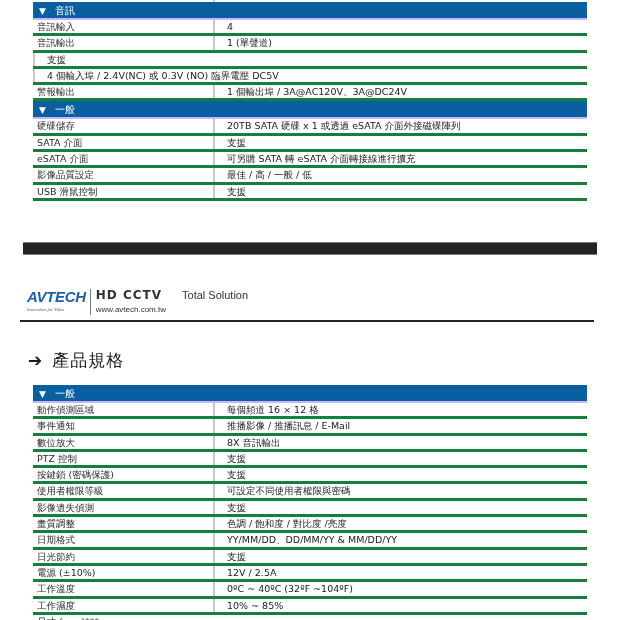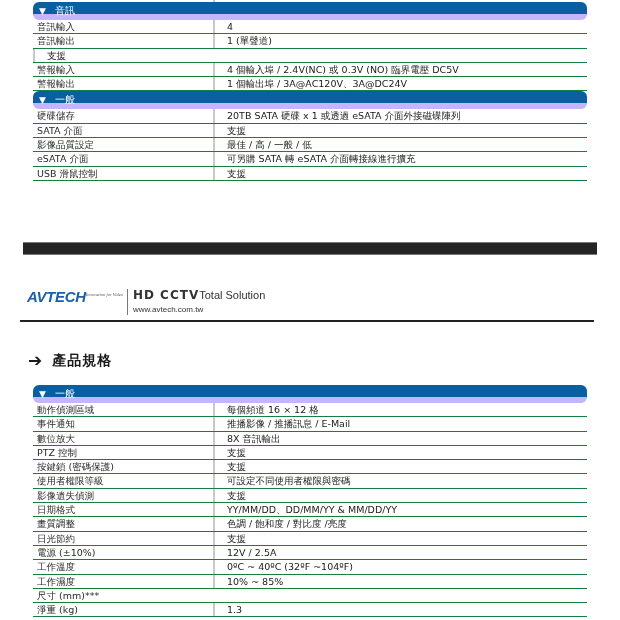--- a/index.html
+++ b/index.html
@@ -1,43 +1,43 @@
 <!DOCTYPE html>
 <html><head>
 <meta charset="utf-8">
 <style>
   html, body { margin:0; padding:0; background:#ffffff; }
   body { width:620px; height:620px; position:relative; overflow:hidden;
          font-family:"DejaVu Sans", "Liberation Sans", sans-serif; color:#1a1a1a; }
   .spec-table { position:absolute; left:33px; width:554px; }
   .sec-header { height:18px; background:#0a5fa0; color:#ffffff; font-size:10px;
                 line-height:18px; padding-left:6px; box-sizing:border-box;
-                border-bottom:6px solid #c4b5fd;border-radius:6px; }
+                border-bottom:2px solid #c4b5fd; }
   .sec-header .tri { font-size:9px; margin-right:6px; }
-  .row { display:flex; height:13.3px; border-bottom:1px solid #15803d; font-size:9.5px; line-height:13px; }
+  .row { display:flex; height:13.3px; border-bottom:3px solid #15803d; font-size:9.5px; line-height:13px; }
   .row .lbl { width:180px; padding-left:4px; box-sizing:border-box; color:#2a2a2a; white-space:nowrap; overflow:hidden; }
   .row .val { flex:1; padding-left:12px; border-left:2px solid #c8c8c8; box-sizing:border-box; white-space:nowrap; overflow:hidden; }
   .top-cutoff { position:absolute; left:213px; top:0; width:2px; height:2px; background:#c8c8c8; }
   .dark-bar { position:absolute; left:23px; top:242px; width:574px; height:11px;
               background:#242424; border-top:1px solid #777; border-bottom:1px solid #777; }
   .logo-block { position:absolute; left:27px; top:289px; height:28px; display:flex; align-items:flex-start; }
-  .brand { display:flex; flex-direction:row; }
+  .brand { display:flex; flex-direction:column; }
   .brand-name { font-family:"Liberation Sans", sans-serif; font-weight:bold; font-style:italic;
                 color:#1d5fa8; font-size:15px; line-height:15px; letter-spacing:-0.3px; }
   .brand-tag { font-family:"Liberation Serif", serif; font-style:italic; font-size:4.5px; color:#555; margin-top:3px; }
   .logo-divider { width:1px; height:26px; background:#777; margin:0 5px 0 4px; }
   .logo-right { display:flex; flex-direction:column;justify-content:flex-end; }
   .hd-line { display:flex; align-items:baseline; }
   .hd-cctv { font-family:"DejaVu Sans", sans-serif; font-weight:bold; font-size:12px; color:#333; letter-spacing:1px; line-height:13px; }
-  .total { font-family:"Liberation Sans", sans-serif; font-size:11px; color:#333; margin-left:0; }
+  .total { font-family:"Liberation Sans", sans-serif; font-size:11px; color:#333; margin-left:20px; }
   .url { font-family:"Liberation Sans", sans-serif; font-size:8px; color:#333; margin-top:3px; }
   .logo-underline { position:absolute; left:20px; top:320px; width:574px; height:2px; background:#222; }
   .page-title { position:absolute; left:28px; top:350px; display:flex; align-items:center; }
   .arrow { font-size:17px; font-weight:bold; margin-right:10px; line-height:20px; }
-  .title-text { font-size:14px; font-weight:bold; line-height:20px; letter-spacing:1px; }
+  .title-text { font-size:17px; font-weight:normal; line-height:20px; letter-spacing:1px; }
 </style>
 </head>
 <body>
 
 <div class="top-cutoff"></div>
 
 <div class="spec-table" style="top:2px;">
 
   <div class="sec-header">
     <span class="tri">▼</span>
@@ -49,47 +49,46 @@
   </div>
   <div class="row">
     <div class="lbl">音訊輸出</div>
     <div class="val">1 (單聲道)</div>
   </div>
 
   <div class="row">
     <div class="val">支援</div>
   </div>
   <div class="row">
-    <div class="lbl">警報輸入</div>
     <div class="val">4 個輸入埠  / 2.4V(NC)  或 0.3V (NO)  臨界電壓 DC5V</div>
   </div>
   <div class="row">
     <div class="lbl">警報輸出</div>
     <div class="val">1 個輸出埠  / 3A@AC120V、3A@DC24V</div>
   </div>
 
   <div class="sec-header">
     <span class="tri">▼</span>
     <span>一般</span>
   </div>
   <div class="row">
     <div class="lbl">硬碟儲存</div>
     <div class="val">20TB SATA 硬碟  x 1 或透過 eSATA 介面外接磁碟陣列</div>
   </div>
   <div class="row">
     <div class="lbl">SATA  介面</div>
     <div class="val">支援</div>
   </div>
   <div class="row">
+    <div class="lbl">eSATA  介面</div>
+    <div class="val">可另購 SATA 轉 eSATA 介面轉接線進行擴充</div>
+  </div>
+  <div class="row">
     <div class="lbl">影像品質設定</div>
     <div class="val">最佳  /  高  /  一般  /  低</div>
-  </div>
-  <div class="row">
-    <div class="lbl">eSATA  介面</div>
-    <div class="val">可另購 SATA 轉 eSATA 介面轉接線進行擴充</div>
   </div>
   <div class="row">
     <div class="lbl">USB 滑鼠控制</div>
     <div class="val">支援</div>
   </div>
 </div>
 
 <div class="dark-bar"></div>
 
 <div class="logo-block">
@@ -141,26 +140,26 @@
   </div>
       <div class="row">
     <div class="lbl">使用者權限等級</div>
     <div class="val">可設定不同使用者權限與密碼</div>
   </div>
       <div class="row">
     <div class="lbl">影像遺失偵測</div>
     <div class="val">支援</div>
   </div>
       <div class="row">
+    <div class="lbl">畫質調整</div>
+    <div class="val">色調  /  飽和度  /  對比度  /亮度</div>
+  </div>
+      <div class="row">
     <div class="lbl">日期格式</div>
     <div class="val">YY/MM/DD、DD/MM/YY &amp; MM/DD/YY</div>
-  </div>
-      <div class="row">
-    <div class="lbl">畫質調整</div>
-    <div class="val">色調  /  飽和度  /  對比度  /亮度</div>
   </div>
       <div class="row">
     <div class="lbl">日光節約</div>
     <div class="val">支援</div>
   </div>
       <div class="row">
     <div class="lbl">電源  (±10%)</div>
     <div class="val">12V / 2.5A</div>
   </div>
       <div class="row">

